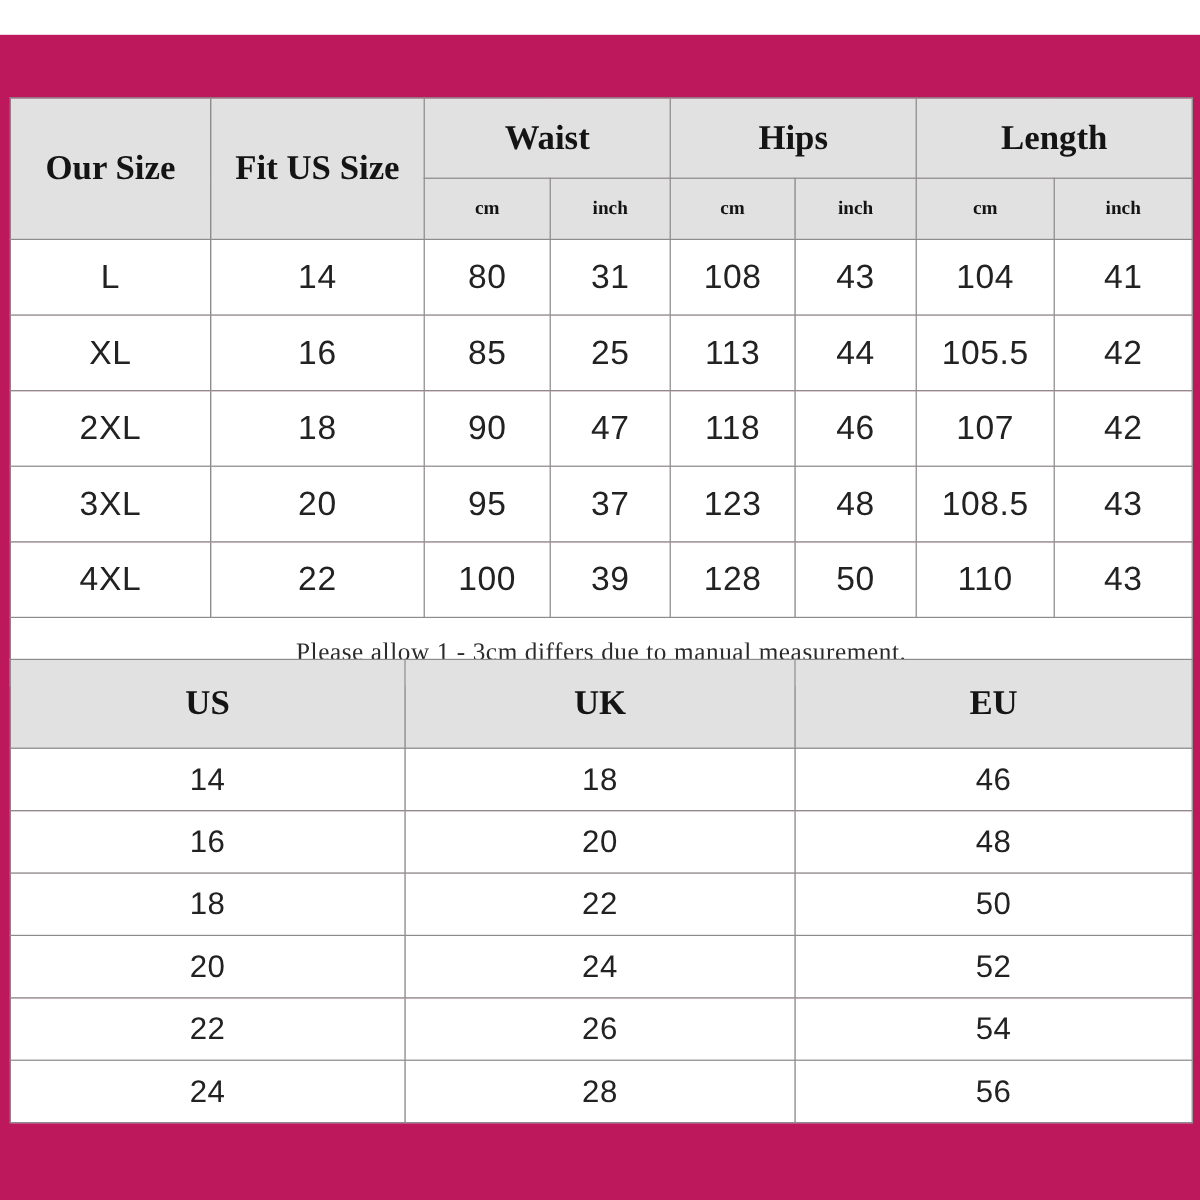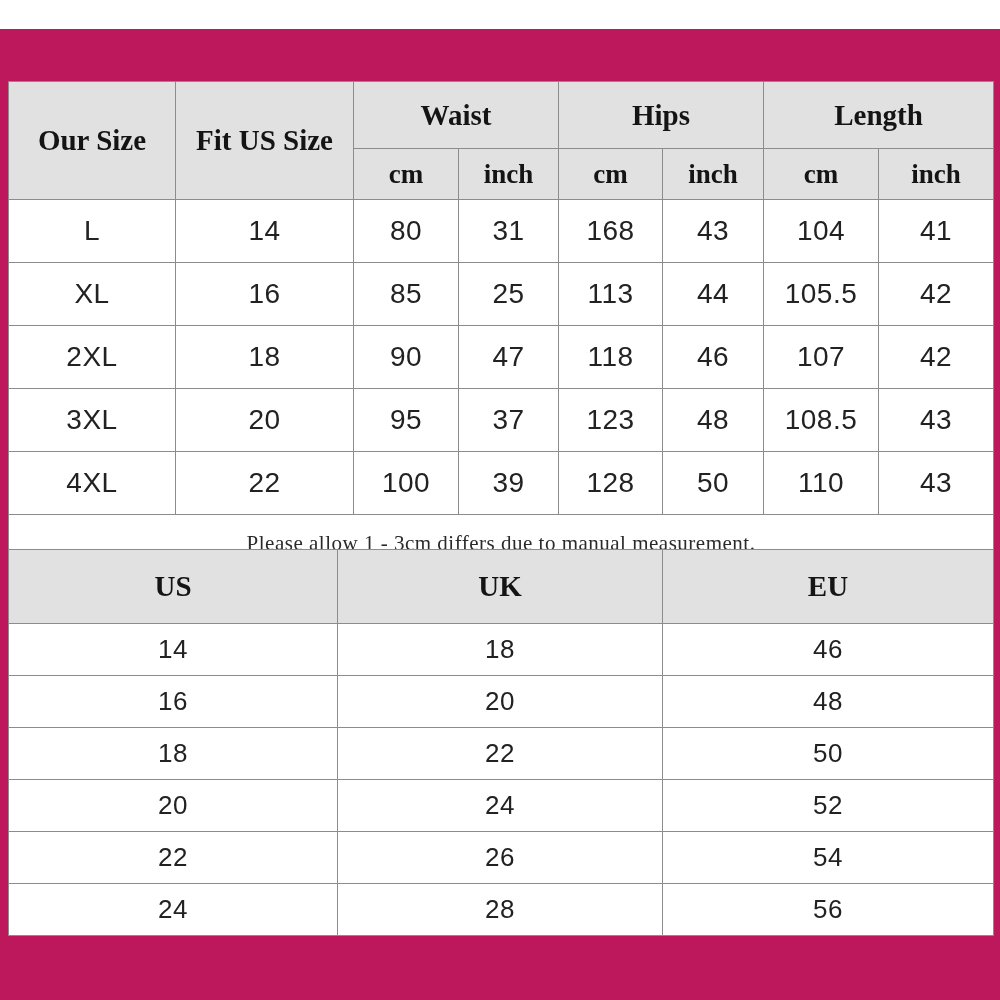--- a/index.html
+++ b/index.html
@@ -41,21 +41,21 @@
     font-family: "Liberation Serif", serif;
     font-weight: 700;
     color: #141414;
   }
   .size-table .group-row th {
     height: 66px;
     font-size: 29px;
   }
   .size-table .unit-row th {
     height: 50px;
-    font-size: 27px;
+    font-size: 16px;
   }
   .size-table th.span-col {
     font-size: 29px;
     line-height: 1.15;
   }
   .size-table tbody td {
     height: 62px;
     font-family: "Liberation Sans", sans-serif;
     font-size: 28px;
     letter-spacing: 0.5px;
@@ -125,21 +125,21 @@
         <th>cm</th>
         <th>inch</th>
       </tr>
     </thead>
     <tbody>
       <tr>
         <td>L</td>
         <td>14</td>
         <td>80</td>
         <td>31</td>
-        <td>168</td>
+        <td>108</td>
         <td>43</td>
         <td>104</td>
         <td>41</td>
       </tr>
       <tr>
         <td>XL</td>
         <td>16</td>
         <td>85</td>
         <td>25</td>
         <td>113</td>

